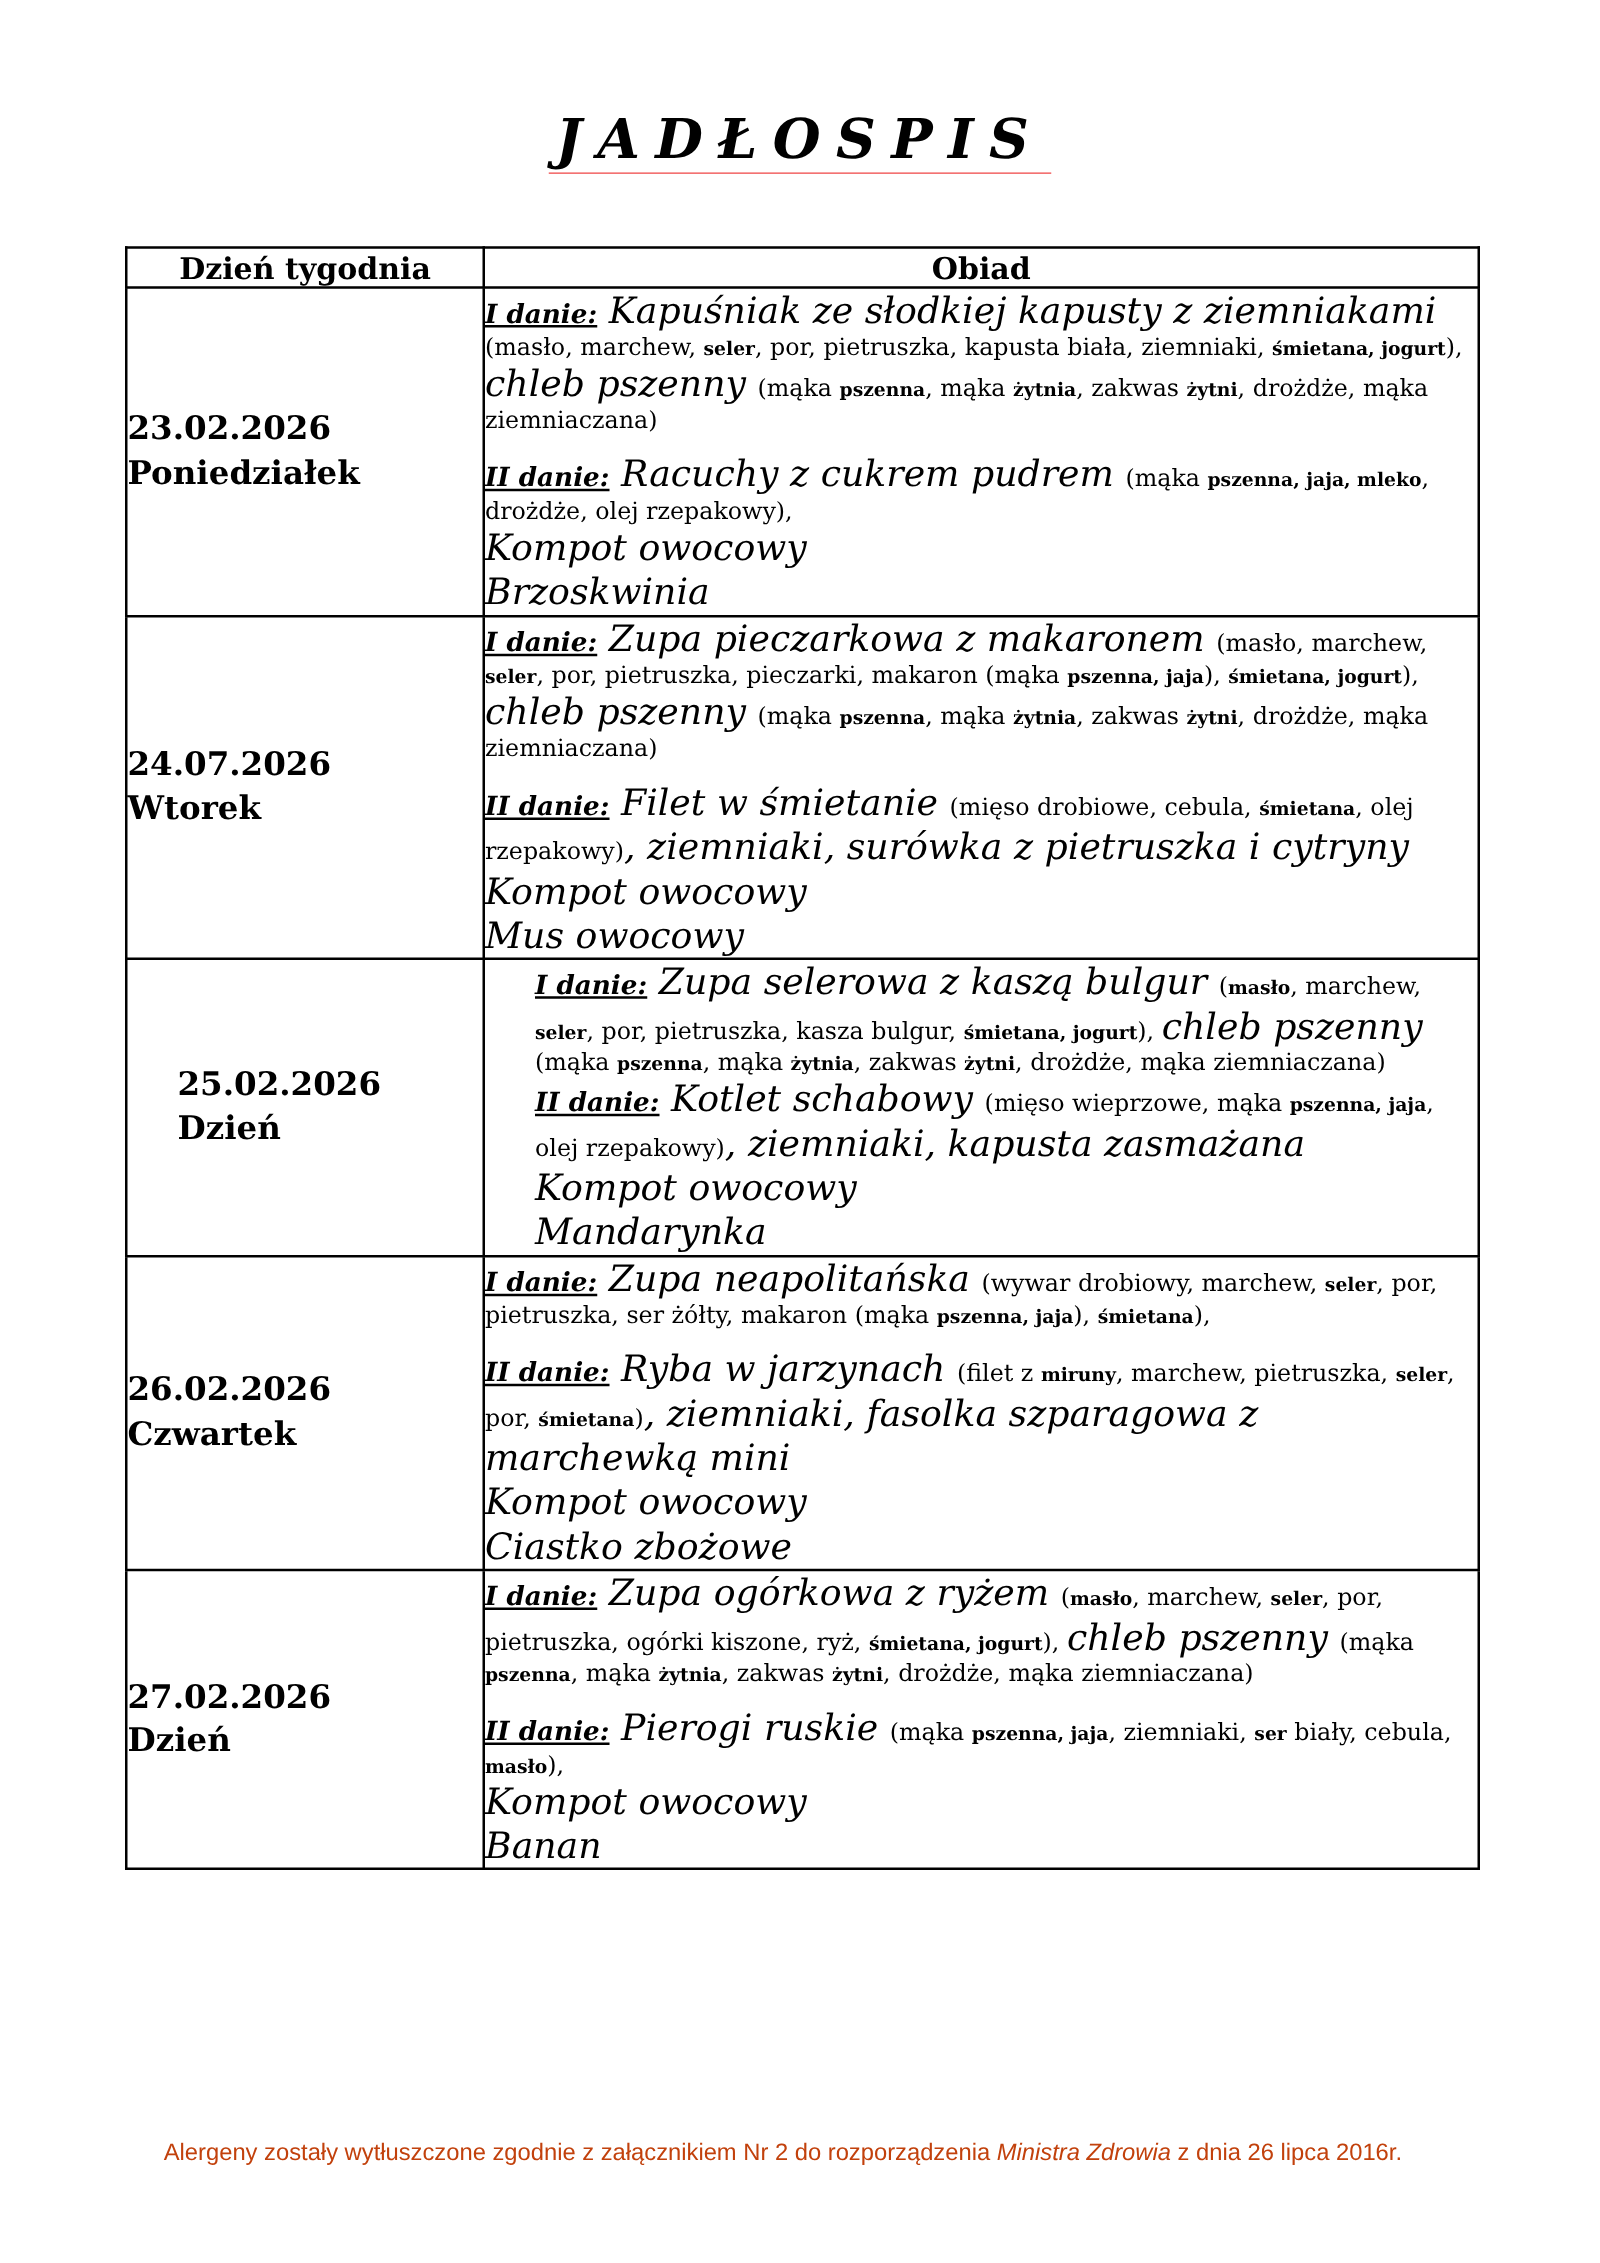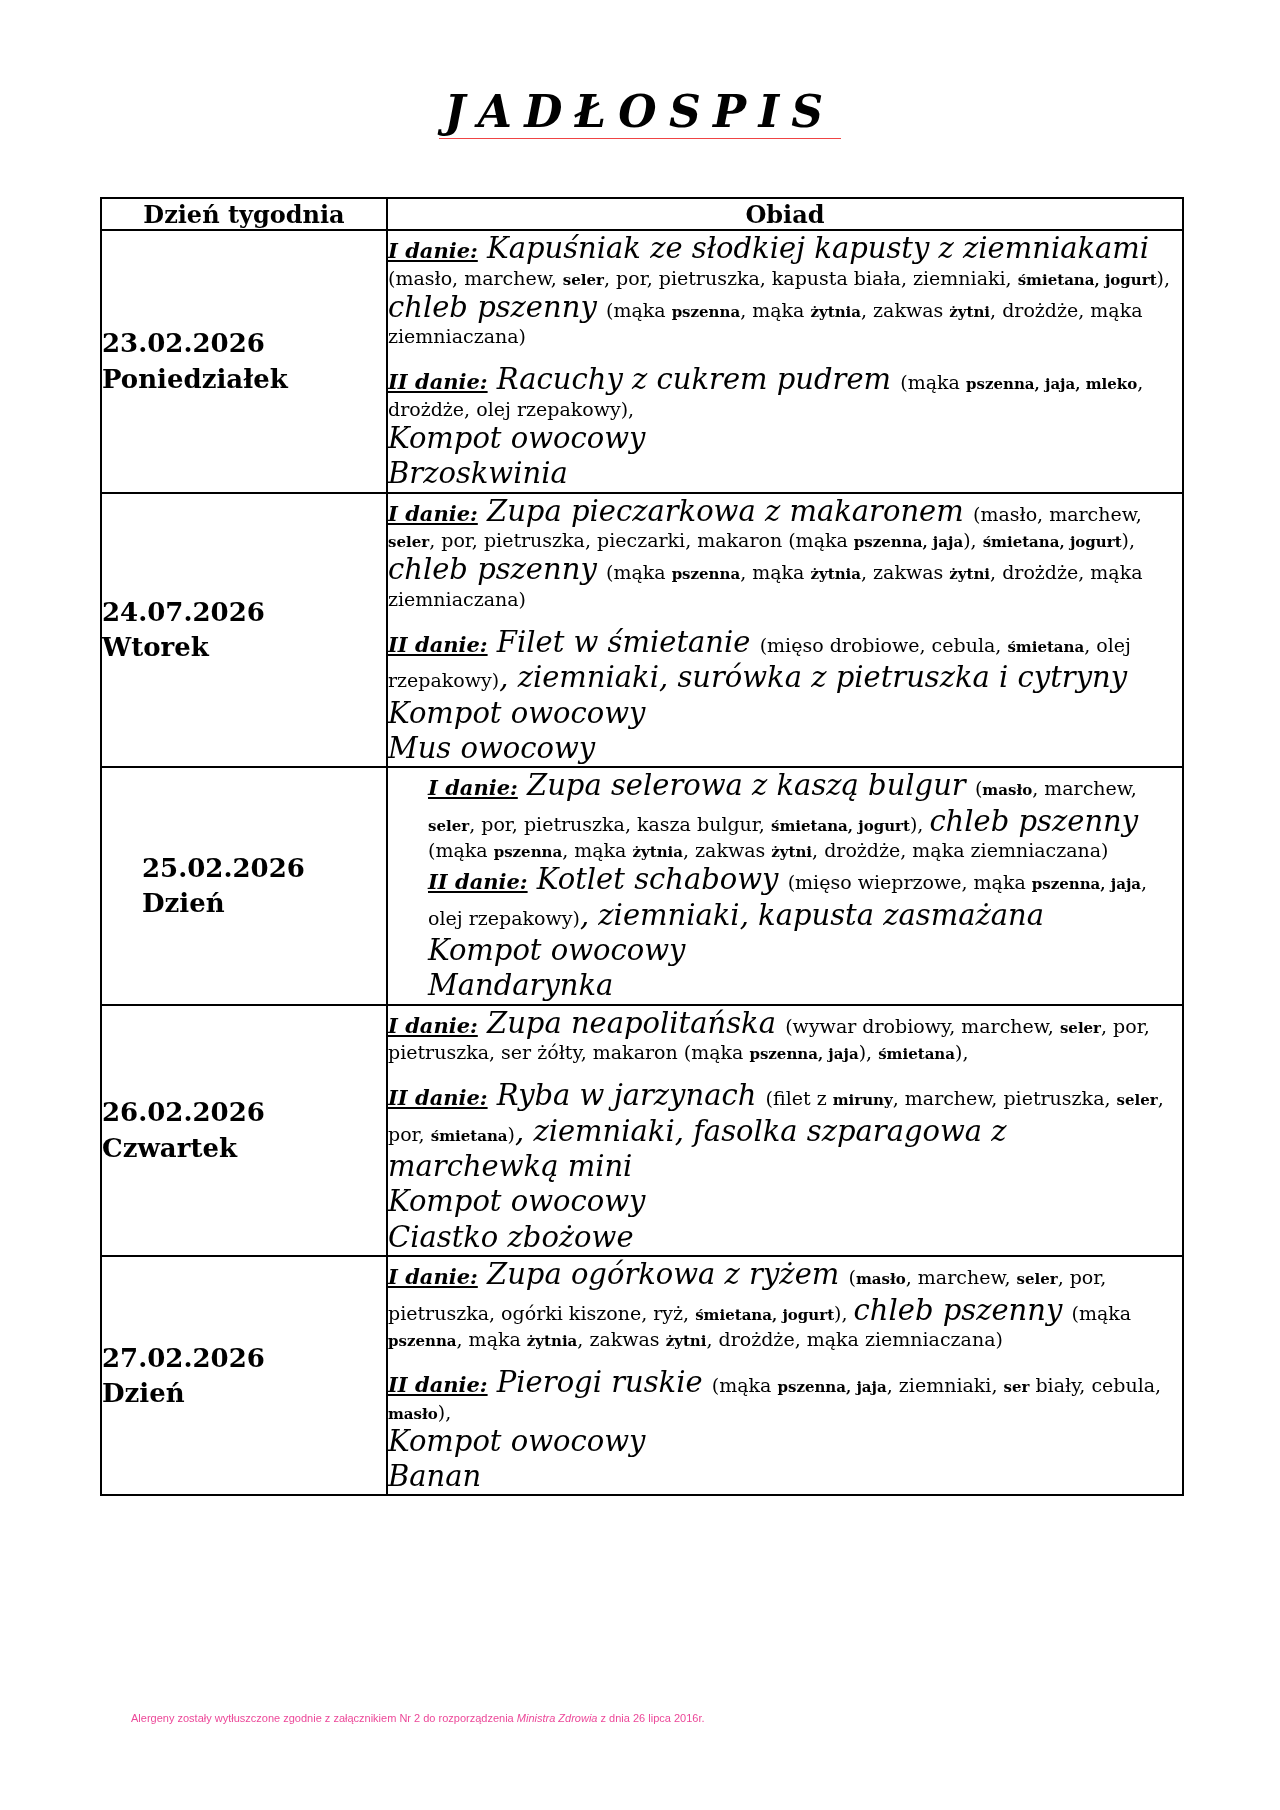--- a/index.html
+++ b/index.html
@@ -76,22 +76,22 @@
     font-size: 29px;
     font-style: italic;
   }
   .s-ing { font-size: 19px; }
   .s-ing-b { font-size: 15px; font-weight: bold; }
   .footnote {
     position: absolute;
     left: 131px;
     top: 1712px;
     font-family: "Liberation Sans", sans-serif;
-    font-size: 11px;
-    color: #ec4899;
+    font-size: 19px;
+    color: #c2410c;
   }
   .footnote .s-italic { font-style: italic; }
 </style>
 </head>
 <body>
 
 <div class="page-title-wrap">
   <span class="page-title">JADŁOSPIS</span>
 </div>
 

